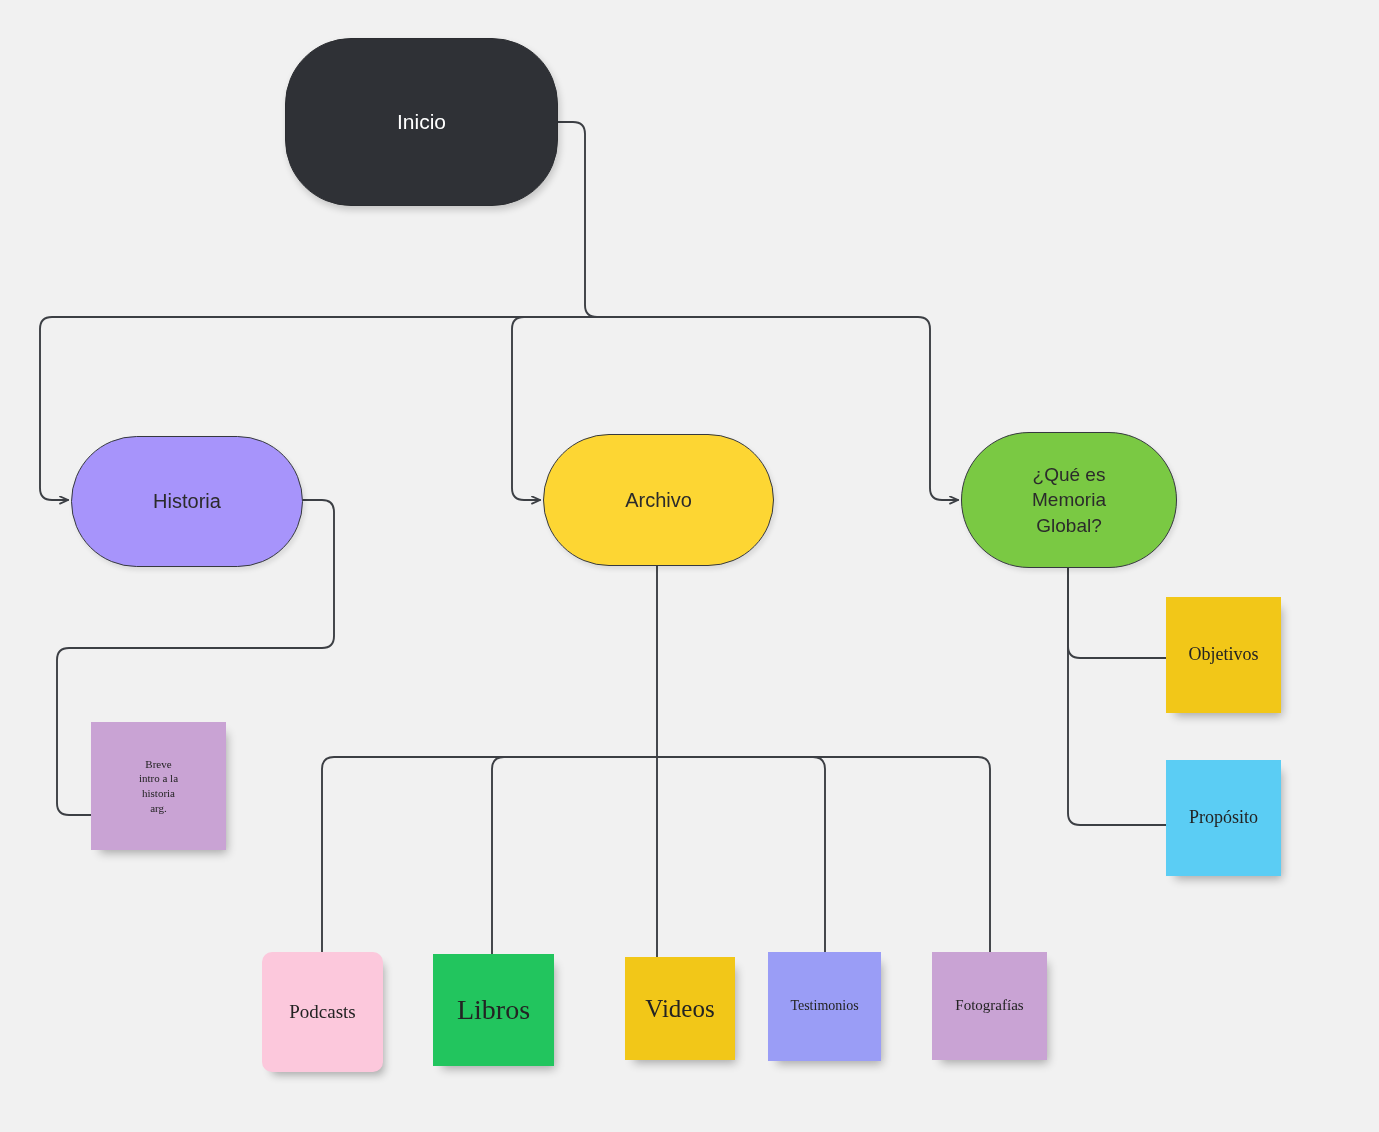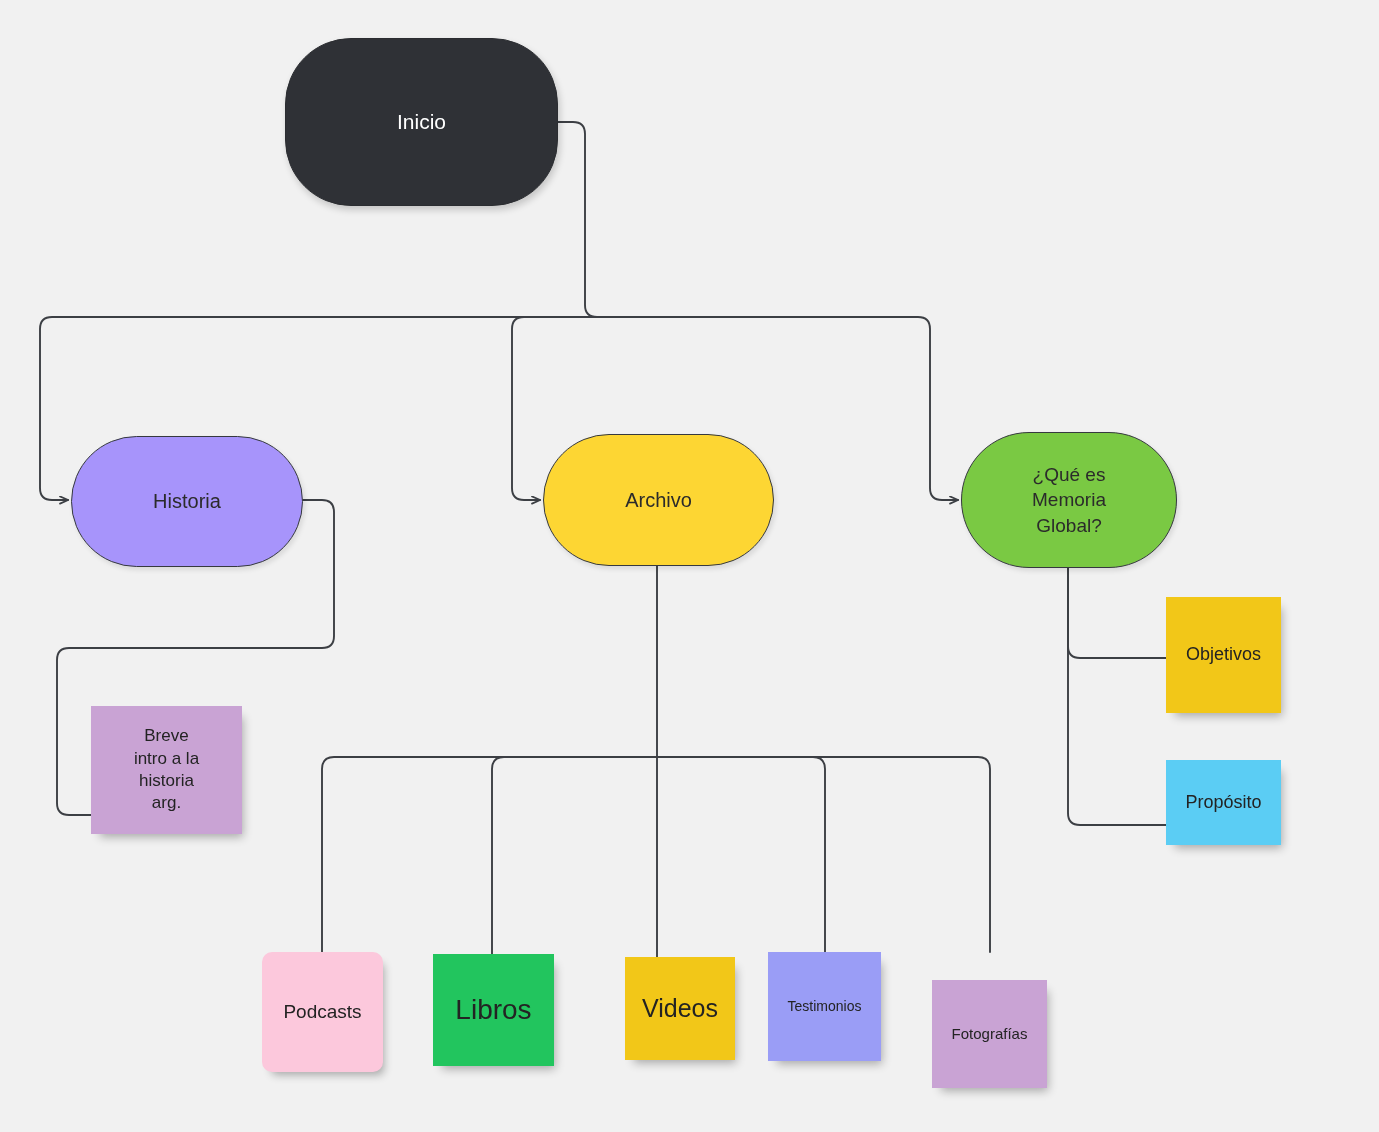--- a/index.html
+++ b/index.html
@@ -54,20 +54,21 @@
     display: flex;
     align-items: center;
     justify-content: center;
     text-align: center;
     line-height: 1.32;
     color: #232323;
     border: none;
     border-radius: 0;
     box-shadow: 5px 7px 9px -4px rgba(0,0,0,0.30);
     z-index: 3;
+    font-family: Liberation Serif, serif;
   }
   .node-label, .note-label {
     display: block;
     width: 100%;
     padding: 0 6px;
     box-sizing: border-box;
     white-space: pre-line;
   }
 </style>
 </head>
@@ -110,42 +111,42 @@
     <span class="node-label">¿Qué es
 Memoria
 Global?</span>
   </div>
 
   <div class="node node-round" style="left: 543px; top: 434px; width: 231px; height: 132px; background: rgb(253, 214, 51); font-size: 20px; color: rgb(43, 43, 43);">
     <span class="node-label">Archivo</span>
   </div>
 
   <div id="notes-layer">
-      <div class="note" style="left: 91px; top: 706px; width: 151px; height: 128px; background: rgb(201, 163, 212); font-size: 17px;">
+      <div class="note" style="left: 91px; top: 722px; width: 135px; height: 128px; background: rgb(201, 163, 212); font-size: 11px;">
         <span class="note-label">Breve
 intro a la
 historia
 arg.</span>
       </div>
       <div class="note" style="left: 1166px; top: 597px; width: 115px; height: 116px; background: rgb(242, 199, 24); font-size: 18px;">
         <span class="note-label">Objetivos</span>
       </div>
-      <div class="note" style="left: 1166px; top: 760px; width: 115px; height: 85px; background: rgb(91, 205, 244); font-size: 18px;">
+      <div class="note" style="left: 1166px; top: 760px; width: 115px; height: 116px; background: rgb(91, 205, 244); font-size: 18px;">
         <span class="note-label">Propósito</span>
       </div>
       <div class="note" style="left: 262px; top: 952px; width: 121px; height: 120px; background: rgb(252, 200, 220); font-size: 19px; border-radius: 10px;">
         <span class="note-label">Podcasts</span>
       </div>
       <div class="note" style="left: 433px; top: 954px; width: 121px; height: 112px; background: #22c55e; font-size: 28px;">
         <span class="note-label">Libros</span>
       </div>
       <div class="note" style="left: 625px; top: 957px; width: 110px; height: 103px; background: rgb(242, 199, 24); font-size: 25px;">
         <span class="note-label">Videos</span>
       </div>
       <div class="note" style="left: 768px; top: 952px; width: 113px; height: 109px; background: rgb(154, 157, 246); font-size: 14px;">
         <span class="note-label">Testimonios</span>
       </div>
-      <div class="note" style="left: 932px; top: 952px; width: 115px; height: 108px; background: rgb(201, 163, 212); font-size: 15px; margin-top: 28px;">
+      <div class="note" style="left: 932px; top: 952px; width: 115px; height: 108px; background: rgb(201, 163, 212); font-size: 15px;">
         <span class="note-label">Fotografías</span>
       </div>
     </div>
 
 </div>
 
 </body></html>

